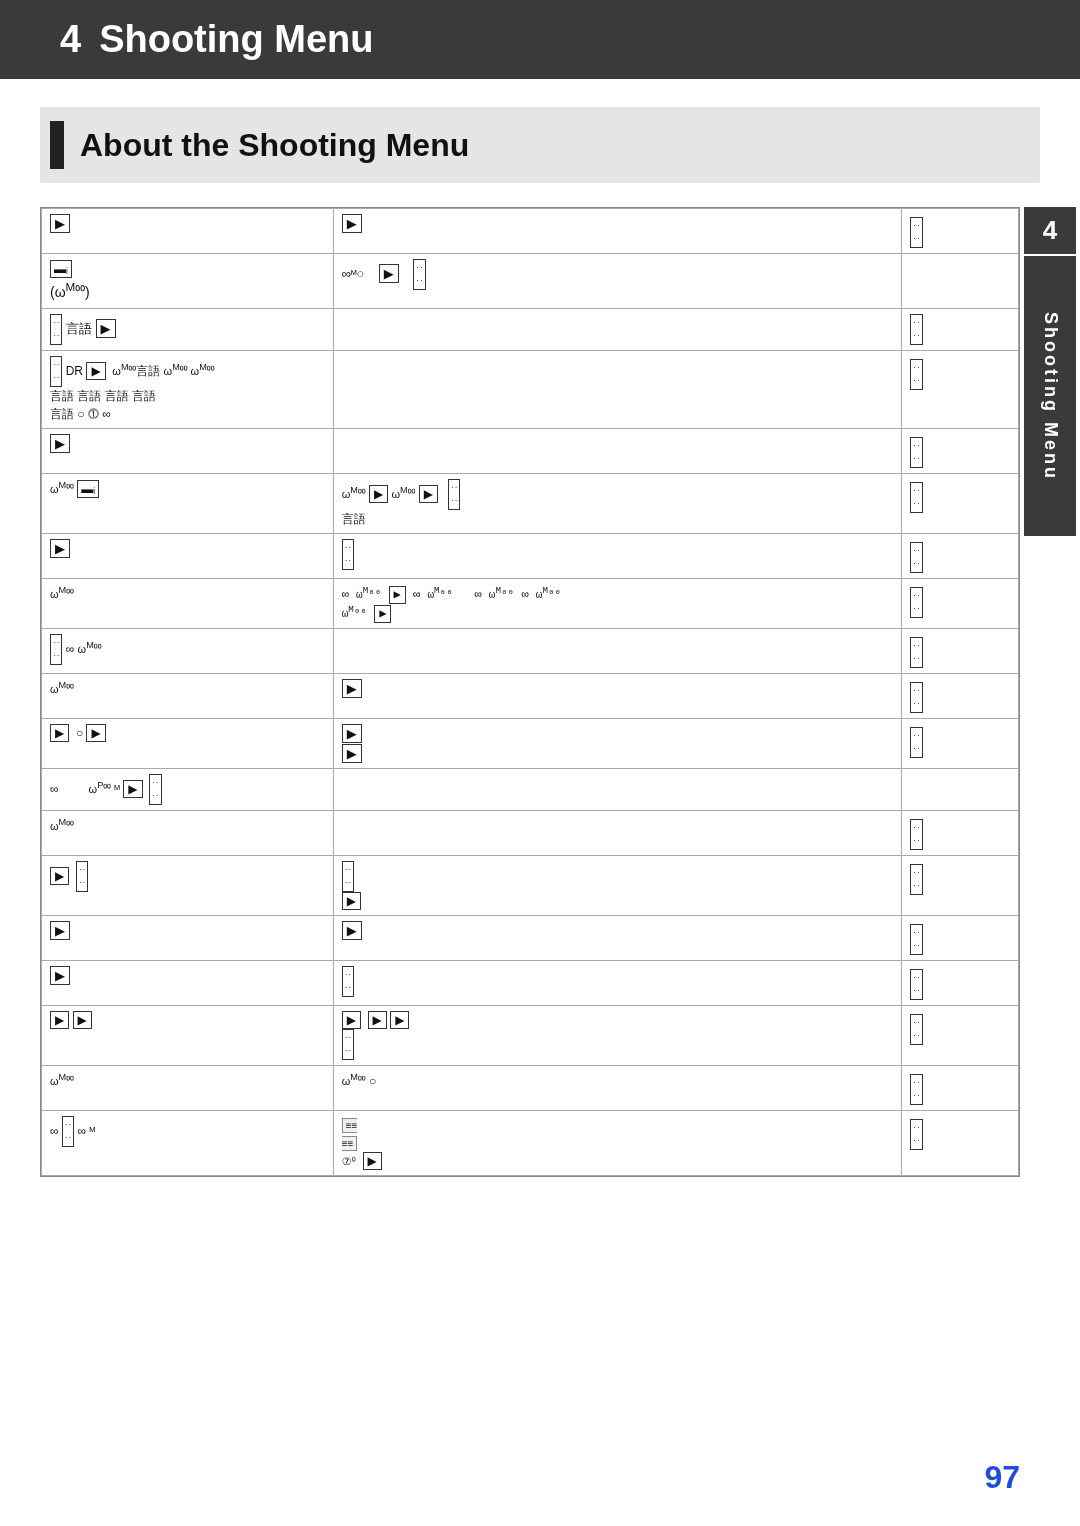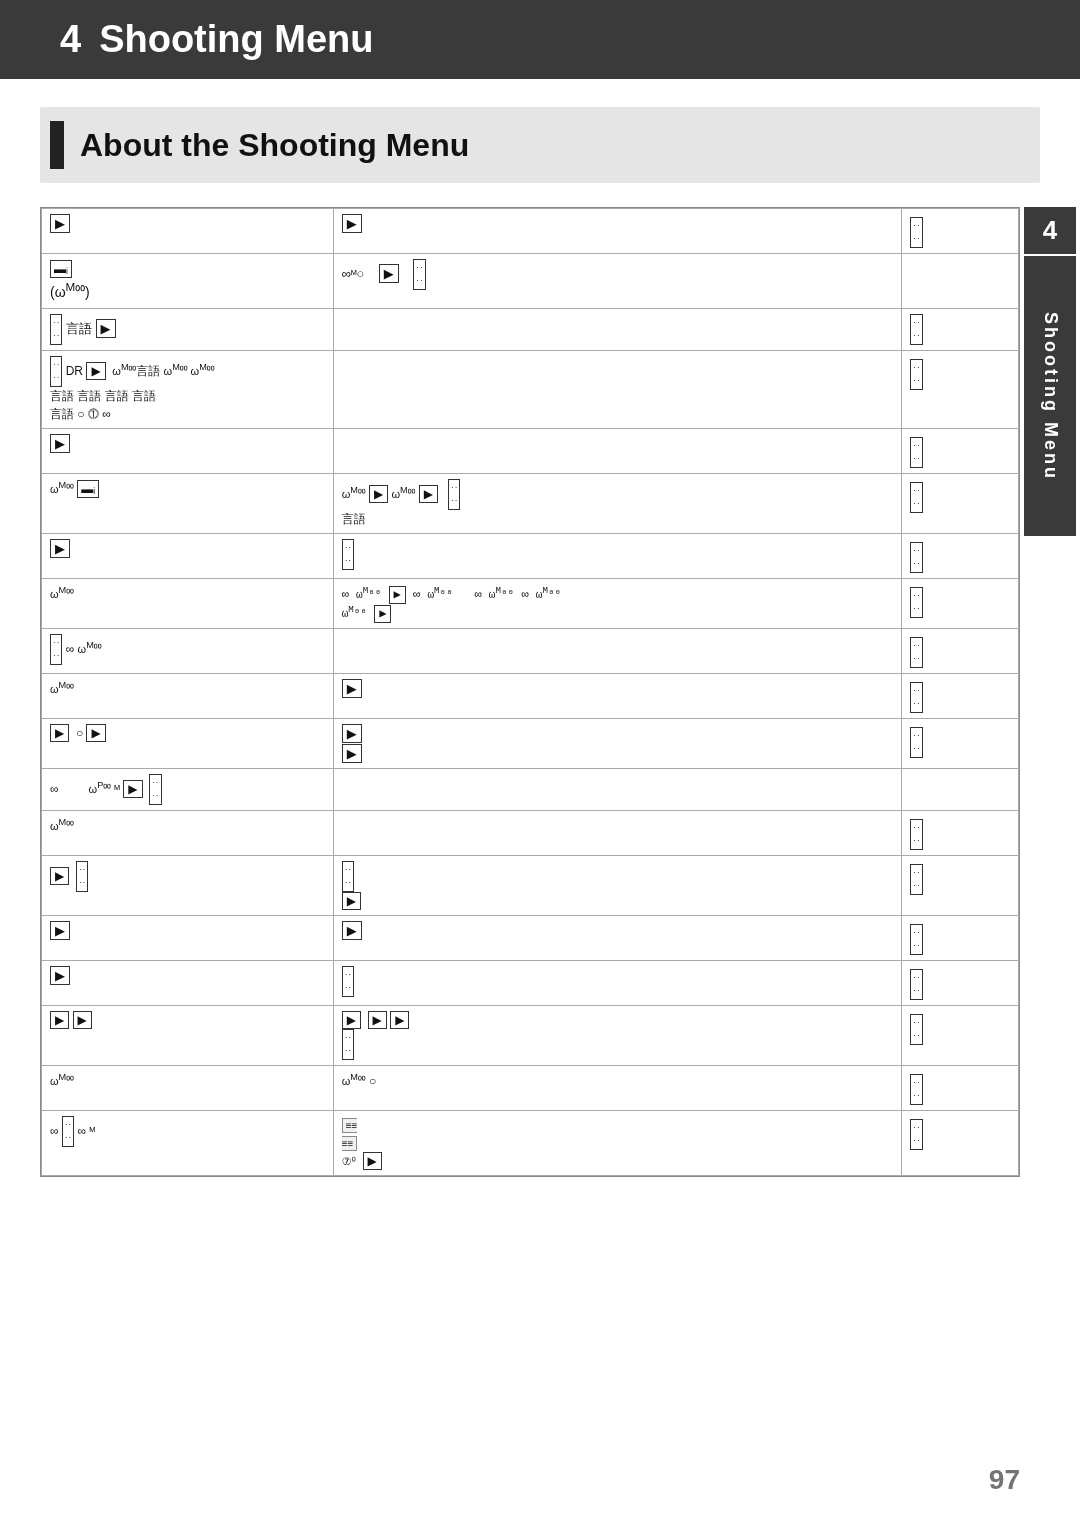--- a/index.html
+++ b/index.html
@@ -66,23 +66,23 @@
     }
     .col1 { width: 200px; }
     .col2 { width: 390px; }
     .col3 { width: 80px; }
 
     
     .page-number {
       position: absolute;
       bottom: 30px;
       right: 60px;
-      font-size: 28px;
+      font-size: 32px;
       font-weight: bold;
-      color: #737373;
+      color: #1d4ed8;
     }
 
     
     .ja { font-family: 'Arial Unicode MS', Arial, sans-serif; }
 
   </style>
 </head>
 <body>
 
 <div class="header-bar">

